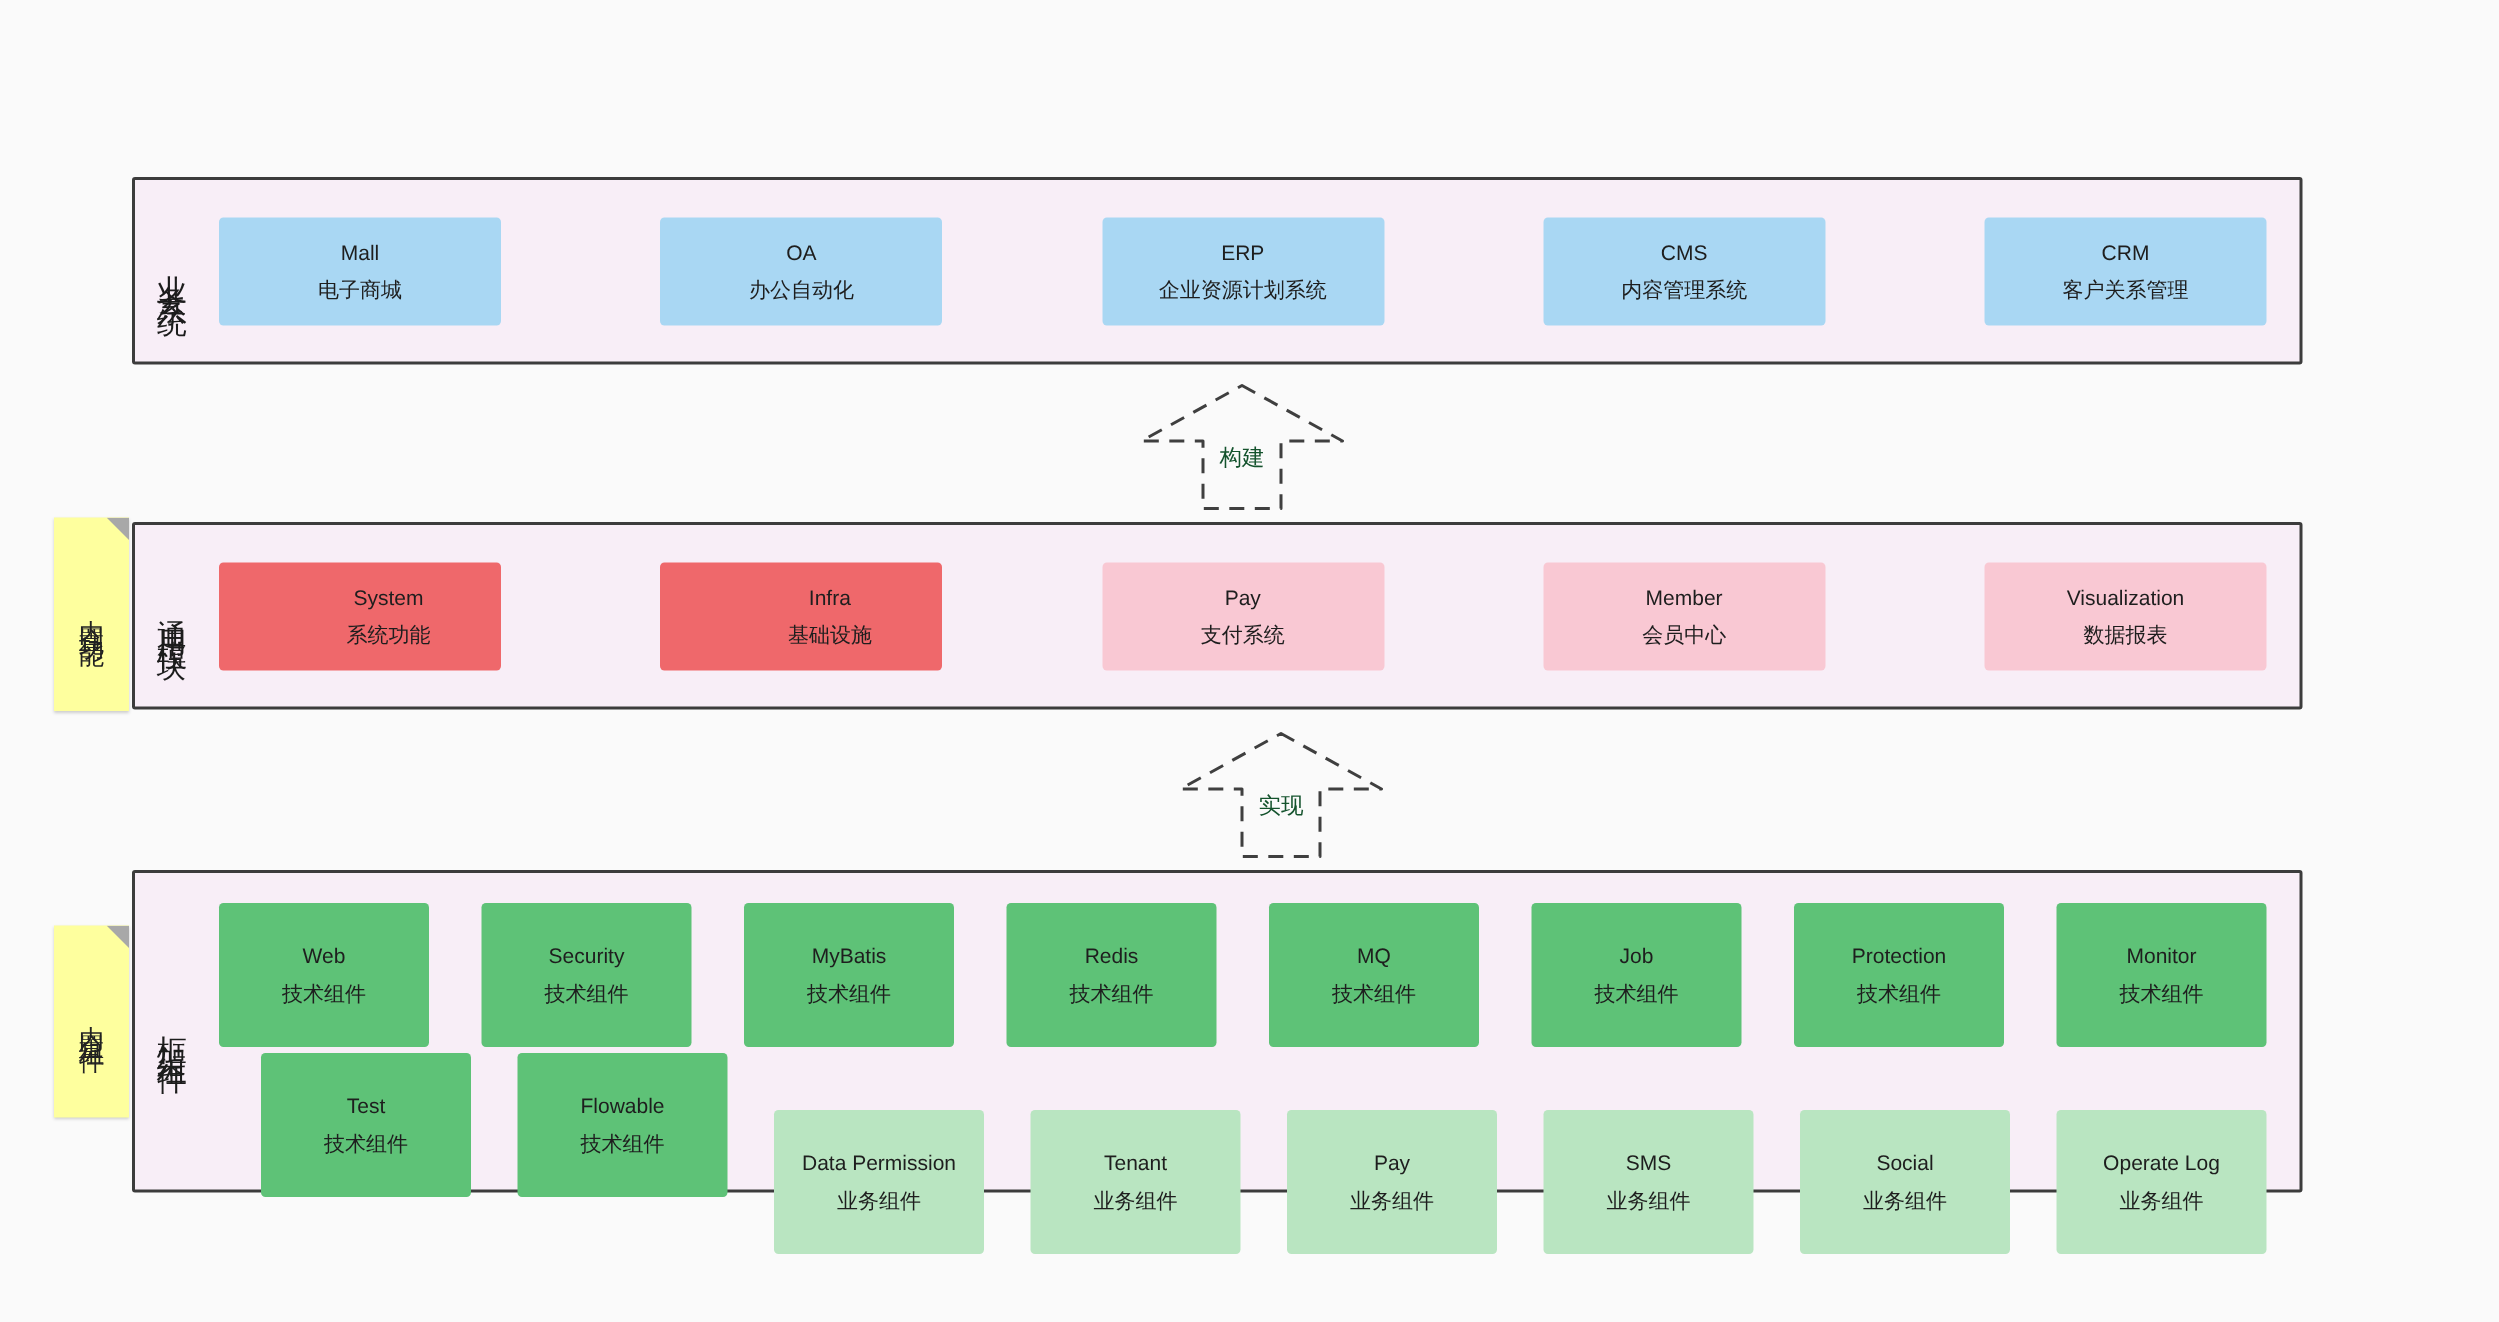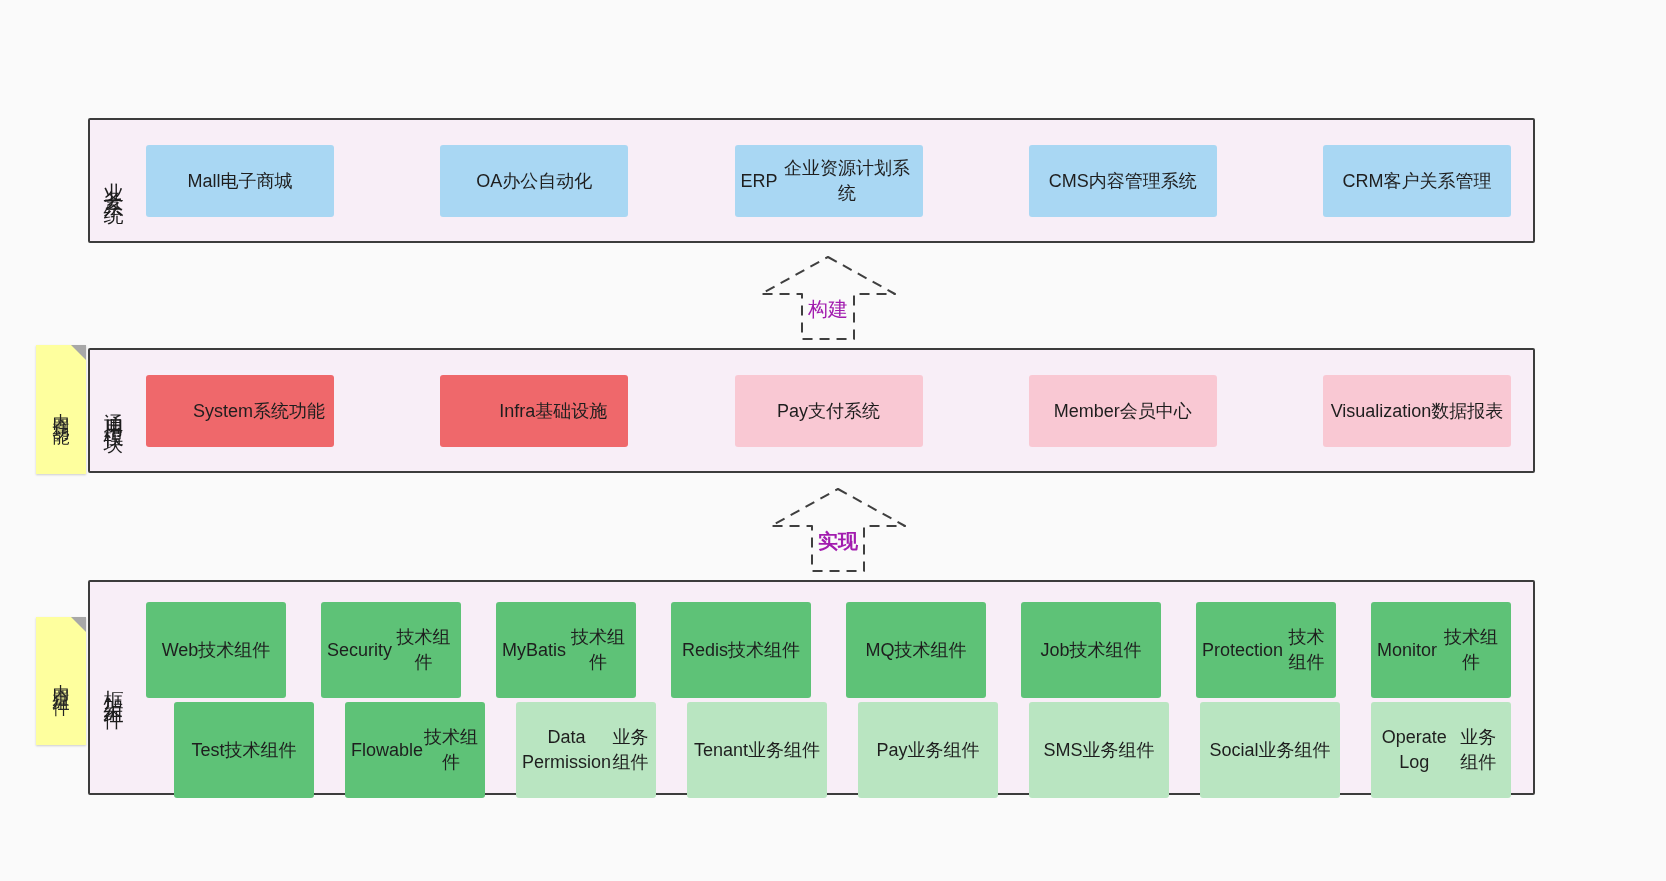--- a/index.html
+++ b/index.html
@@ -27,32 +27,32 @@
     writing-mode:vertical-rl; text-orientation:upright;
     font-size:20px; letter-spacing:7px; color:#1c1c1c; line-height:1;
   }
 
   .row { position:absolute; left:56px; right:22px; display:flex; justify-content:space-between; }
   #layer-business .row, #layer-common .row { top:25px; }
   #layer-framework .row-1 { top:20px; }
   #layer-framework .row-2 { top:120px;padding-left:28px; }
 
   .box {
-    display:flex; flex-direction:row; justify-content:center; align-items:center;
+    display:flex; flex-direction:column; justify-content:center; align-items:center;
     text-align:center; border-radius:3px;
-    font-size:18px; line-height:25px; color:#1e1e1e;
+    font-size:14px; line-height:25px; color:#1e1e1e;
     padding:2px 6px;
   }
   .w188 { width:188px; height:72px; }
   .w140 { width:140px; height:96px;align-items:center; }
   .blue   { background:#a9d7f3; }
   .red    { background:#ef686b;padding-left:44px; }
   .pink   { background:#f9c8d3; }
   .green  { background:#5ec277; }
-  .lgreen { background:#b9e5c1; }
+  .lgreen { background:#b9e5c1;margin-top:38px; }
 
   
   .note {
     position:absolute; left:36px; width:50px;
     background:#feff9e;
     box-shadow:0 1px 2px rgba(0,0,0,.18);
     display:flex; align-items:center; justify-content:center;
   }
   #note-functions  { top:345px; height:129px; }
   #note-components { top:617px; height:128px; }
@@ -62,26 +62,26 @@
     clip-path:polygon(0 0, 100% 0, 100% 100%);
   }
   .note-text {
     writing-mode:vertical-rl; text-orientation:upright;
     font-size:17px; letter-spacing:5px; color:#222; line-height:1;
   }
 
   
   .arrow { position:absolute; width:140px; height:88px; }
   #arrow-build     { left:758px; top:254px; }
-  #arrow-implement { left:768px; top:486px;font-weight:bold; }
+  #arrow-implement { left:784px; top:486px; }
   .arrow svg { display:block; }
   .arrow-label {
     position:absolute; left:50%; top:42px; transform:translateX(-50%);
     background:#fafafa; padding:0 3px;
-    font-size:20px; color:#a21caf; white-space:nowrap;
+    font-size:15px; color:#14532d; white-space:nowrap;
   }
 </style>
 </head>
 <body>
 
 <div class="canvas">
 
   <section class="layer-box" id="layer-business">
     <div class="layer-label">业务系统</div>
     <div class="row">

